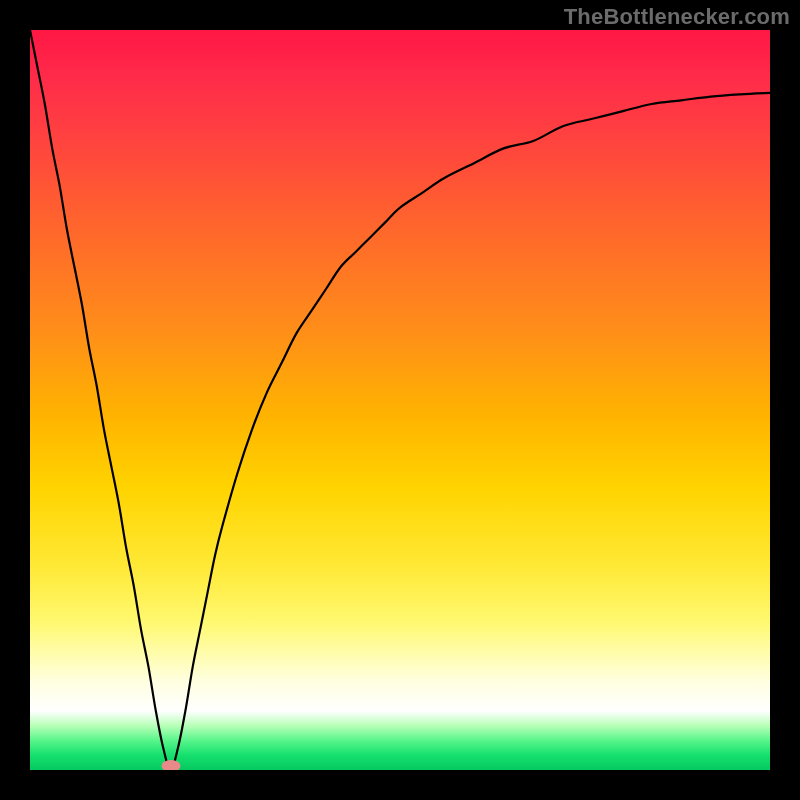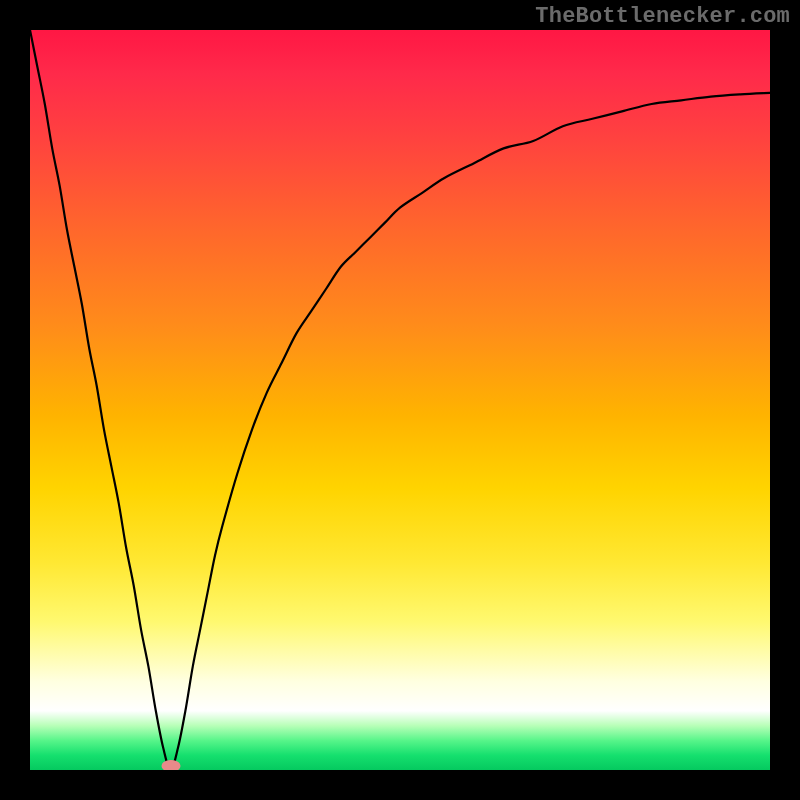--- a/index.html
+++ b/index.html
@@ -7,21 +7,21 @@
   .frame {
     position: relative;
     width: 800px;
     height: 800px;
     background: #000;
   }
   .attribution {
     position: absolute;
     top: 4px;
     right: 10px;
-    font-family: Liberation Mono, monospace;
+    font-family: Liberation Sans, sans-serif;
     font-size: 22px;
     font-weight: 600;
     color: #6b6b6b;
     letter-spacing: 0.2px;
     z-index: 5;
   }
   .plot {
     position: absolute;
     left: 30px;
     top: 30px;

